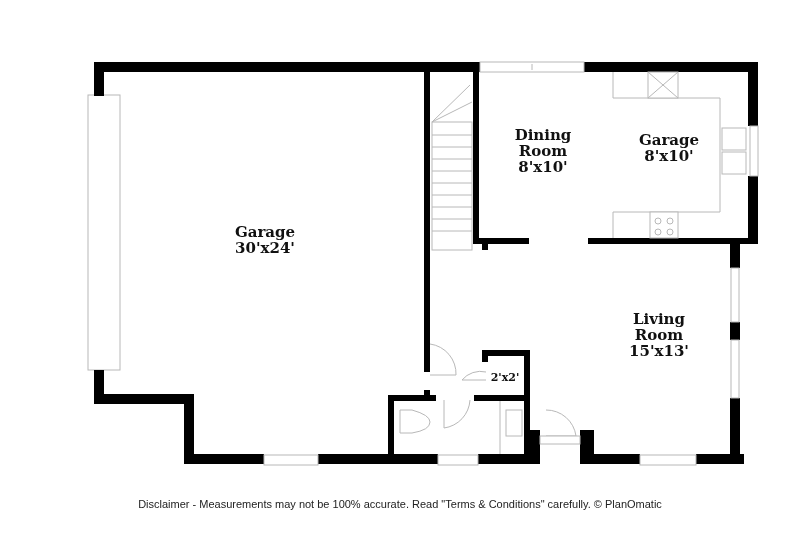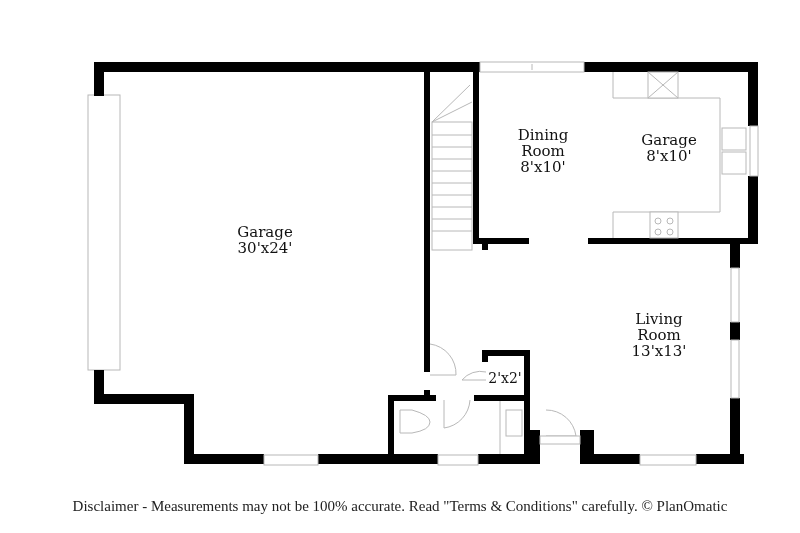--- a/index.html
+++ b/index.html
@@ -3,28 +3,28 @@
 <meta charset="utf-8">
 <style>
   html, body { margin: 0; padding: 0; background: #ffffff; }
   body { width: 800px; height: 533px; position: relative; overflow: hidden; font-family: "DejaVu Serif", serif; }
   #plan { position: absolute; left: 0; top: 0; width: 800px; height: 533px; }
   .wall { fill: #000000; }
   .thin { fill: #ffffff; stroke: #b8b8b8; stroke-width: 1; }
   .line { stroke: #b8b8b8; stroke-width: 1; fill: none; }
   .label {
     position: absolute; text-align: center; font-family: "DejaVu Serif", serif;
-    font-weight: normal; color: #111111; line-height: 16px; font-size: 15px;
+    font-weight: bold; color: #111111; line-height: 16px; font-size: 15px;
     transform: translateX(-50%); white-space: nowrap;
   }
   .label span { display: block; }
-  .small { font-size: 14px; line-height: 12px; }
+  .small { font-size: 11px; line-height: 12px; }
   #disclaimer {
     position: absolute; left: 0; width: 800px; top: 498px; text-align: center;
-    font-family: Liberation Serif, serif; font-size: 15px; color: #222222;
+    font-family: Liberation Sans, sans-serif; font-size: 11px; color: #222222;
   }
 </style>
 </head>
 <body>
 
 <svg id="plan" viewBox="0 0 800 533">
 
   <rect class="thin" x="88" y="95" width="32" height="275"></rect>
 
   <g>
@@ -134,19 +134,19 @@
   <span>Room</span>
   <span>8'x10'</span>
 </div>
 <div class="label" style="left:669px; top:132px;">
   <span>Garage</span>
   <span>8'x10'</span>
 </div>
 <div class="label" style="left:638px; top:311px;margin-left:21px;">
   <span>Living</span>
   <span>Room</span>
-  <span>13'x13'</span>
+  <span>15'x13'</span>
 </div>
 <div class="label small" style="left:505px; top:372px;">
   <span>2'x2'</span>
 </div>
 
 <div id="disclaimer">Disclaimer - Measurements may not be 100% accurate. Read "Terms &amp; Conditions" carefully. © PlanOmatic</div>
 
 </body></html>

